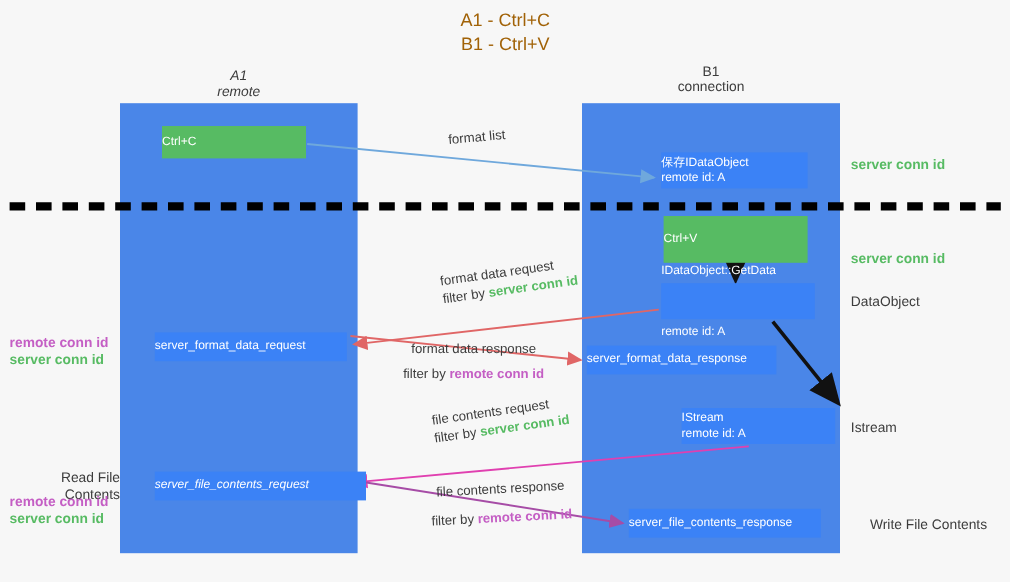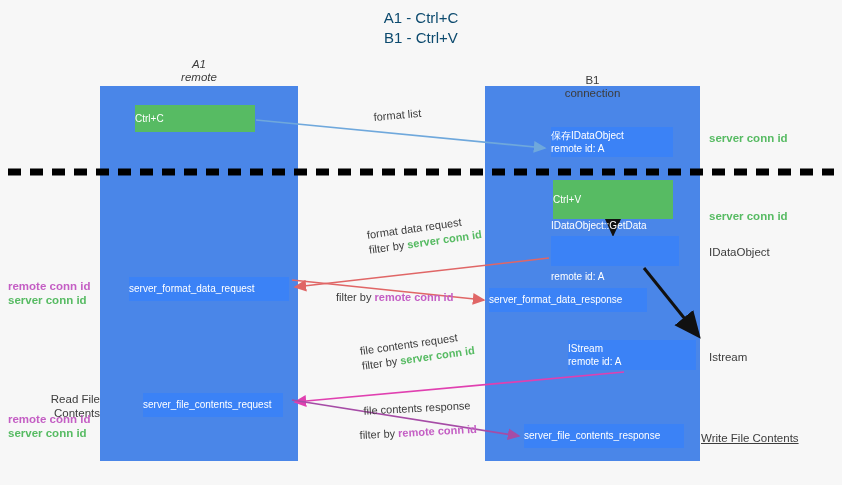--- a/index.html
+++ b/index.html
@@ -22,33 +22,33 @@
     height: 485px;
   }
   .abs { position: absolute; }
 
   
   #title {
     top: 8px; left: 0; width: 842px;
     text-align: center;
     font-size: 15px;
     line-height: 20px;
-    color: #0c4a6e;
+    color: #a16207;
     white-space: pre-line;
   }
 
   
   .col-head {
     text-align: center;
     font-size: 11.5px;
     line-height: 13px;
     color: #3c3c3c;
   }
   #head-a1 { top: 58px; left: 100px; width: 198px; font-style: italic; }
-  #head-b1 { top: 74px; left: 485px; width: 215px; }
+  #head-b1 { top: 54px; left: 485px; width: 215px; }
 
   
   .box {
     box-sizing: border-box;
     display: flex;
     flex-direction: column;
     align-items: flex-start;
     justify-content: center;
     text-align: center;
     color: #ffffff;
@@ -58,38 +58,38 @@
   .box.orange { background: #3b82f6; }
   .box.green  { background: #5cb85c; background: #57bb63; }
 
   #box-ctrlc   { top: 105px; left: 135px; width: 120px; height: 27px; }
   #box-ctrlv   { top: 180px; left: 553px; width: 120px; height: 39px; }
   #box-save    { top: 127px; left: 551px; width: 122px; height: 30px; }
   #box-getdata { top: 236px; left: 551px; width: 128px; height: 30px; gap: 37px; }
   #box-istream { top: 340px; left: 568px; width: 128px; height: 30px; }
 
   #box-sfdreq  { top: 277px; left: 129px; width: 160px; height: 24px; }
-  #box-sfcreq  { top: 393px; left: 143px; width: 140px; height: 24px; }
+  #box-sfcreq  { top: 393px; left: 129px; width: 176px; height: 24px; font-style: italic; }
   #box-sfdresp { top: 288px; left: 489px; width: 158px; height: 24px; }
   #box-sfcresp { top: 424px; left: 524px; width: 160px; height: 24px; }
 
   
   .side-label {
     font-size: 11.5px;
     line-height: 14px;
   }
   .green-txt  { color: #57bb63; font-weight: bold; }
   .purple-txt { color: #c45ec4; font-weight: bold; }
   .plain-txt  { color: #3c3c3c; }
 
   #lbl-server-1 { top: 131px; left: 709px; }
   #lbl-server-2 { top: 209px; left: 709px; }
   #lbl-dataobject { top: 245px; left: 709px; }
   #lbl-istream { top: 350px; left: 709px; }
-  #lbl-writefile { top: 431px; left: 701px; text-decoration: underline; }
+  #lbl-writefile { top: 431px; left: 725px; }
 
   #lbl-left-ids {
     top: 279px; left: 8px; width: 88px; text-align: left;
   }
   #lbl-read-file {
     top: 392px; left: 8px; width: 92px; text-align: right;
   }
   #lbl-left-ids2 {
     top: 412px; left: 8px; width: 88px; text-align: left;
   }
@@ -219,20 +219,21 @@
 </div>
 
 <div class="abs edge-label" id="el-fdreq">
   <div>format data request</div>
   <div>
     <span class="plain-txt">filter by </span><span class="green-txt">server conn id</span>
   </div>
 </div>
 
 <div class="abs edge-label" id="el-fdresp">
+  <div style="text-align:center;">format data response</div>
   <div style="text-align:center; margin-top:6px;">
     <span class="plain-txt">filter by </span><span class="purple-txt">remote conn id</span>
   </div>
 </div>
 
 <div class="abs edge-label" id="el-fcreq">
   <div>file contents request</div>
   <div>
     <span class="plain-txt">filter by </span><span class="green-txt">server conn id</span>
   </div>
@@ -240,21 +241,21 @@
 
 <div class="abs edge-label" id="el-fcresp">
   <div style="text-align:center;">file contents response</div>
   <div style="margin-top:9px;">
     <span class="plain-txt">filter by </span><span class="purple-txt">remote conn id</span>
   </div>
 </div>
 
 <div class="abs side-label green-txt" id="lbl-server-1">server conn id</div>
 <div class="abs side-label green-txt" id="lbl-server-2">server conn id</div>
-<div class="abs side-label plain-txt" id="lbl-dataobject">IDataObject</div>
+<div class="abs side-label plain-txt" id="lbl-dataobject">DataObject</div>
 <div class="abs side-label plain-txt" id="lbl-istream">Istream</div>
 <div class="abs side-label plain-txt" id="lbl-writefile">Write File Contents</div>
 
 <div class="abs side-label" id="lbl-left-ids">
   <div class="purple-txt">remote conn id</div>
   <div class="green-txt">server conn id</div>
 </div>
 
 <div class="abs side-label plain-txt" id="lbl-read-file">Read File Contents</div>
 

